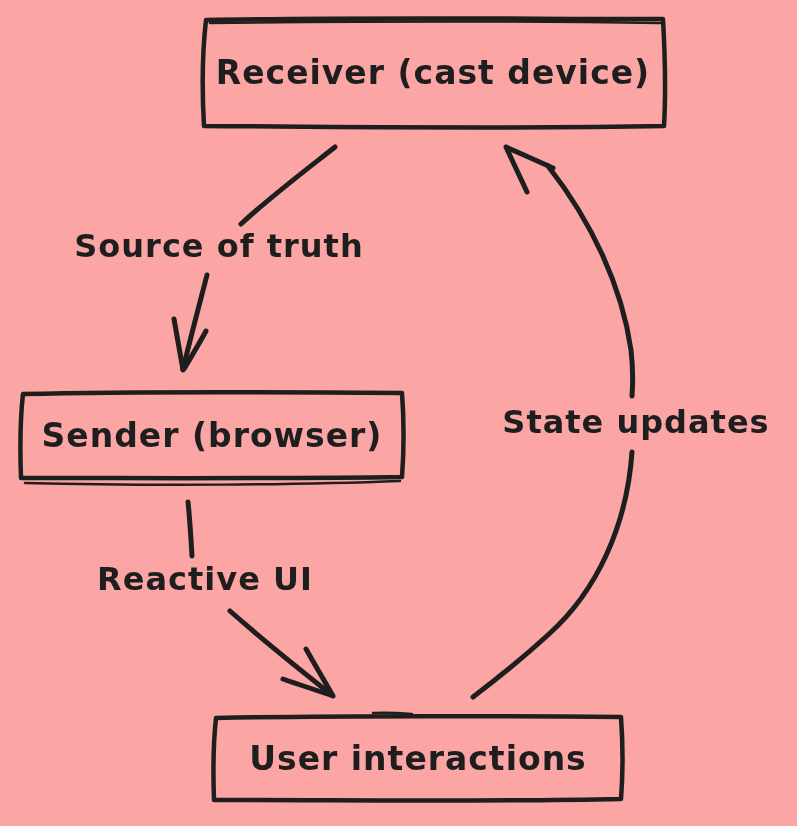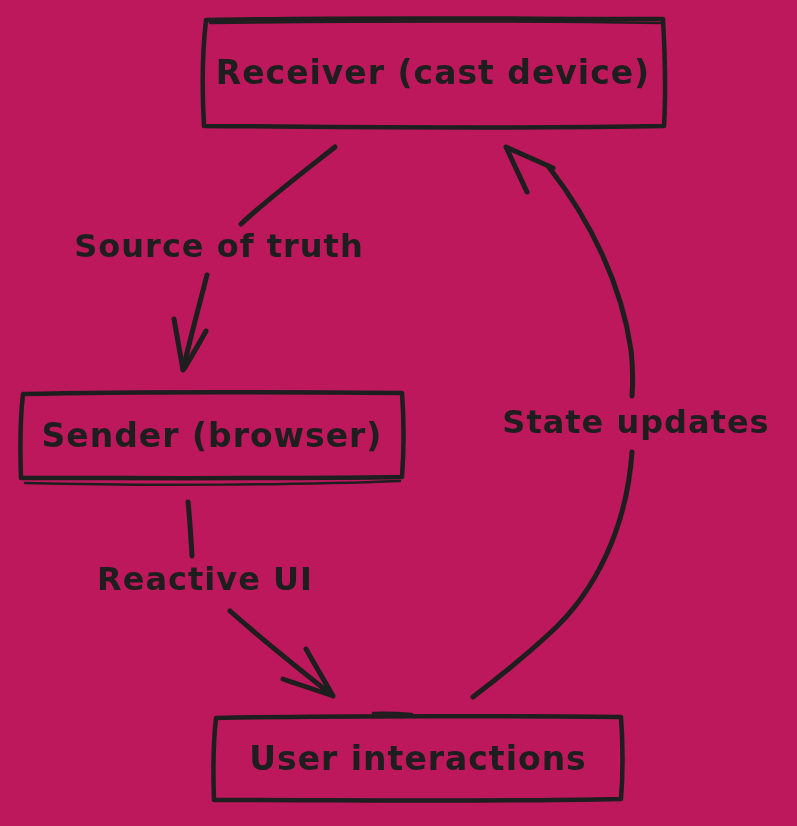--- a/index.html
+++ b/index.html
@@ -4,21 +4,21 @@
 <style>
   html, body {
     margin: 0;
     padding: 0;
     background: #ffffff;
   }
   .canvas-wrap {
     position: relative;
     width: 797px;
     height: 826px;
-    background: #be185d;
+    background: #fca5a5;
     overflow: hidden;
   }
   svg {
     display: block;
     width: 797px;
     height: 826px;
   }
   .sketch-stroke {
     fill: none;
     stroke-linecap: round;

